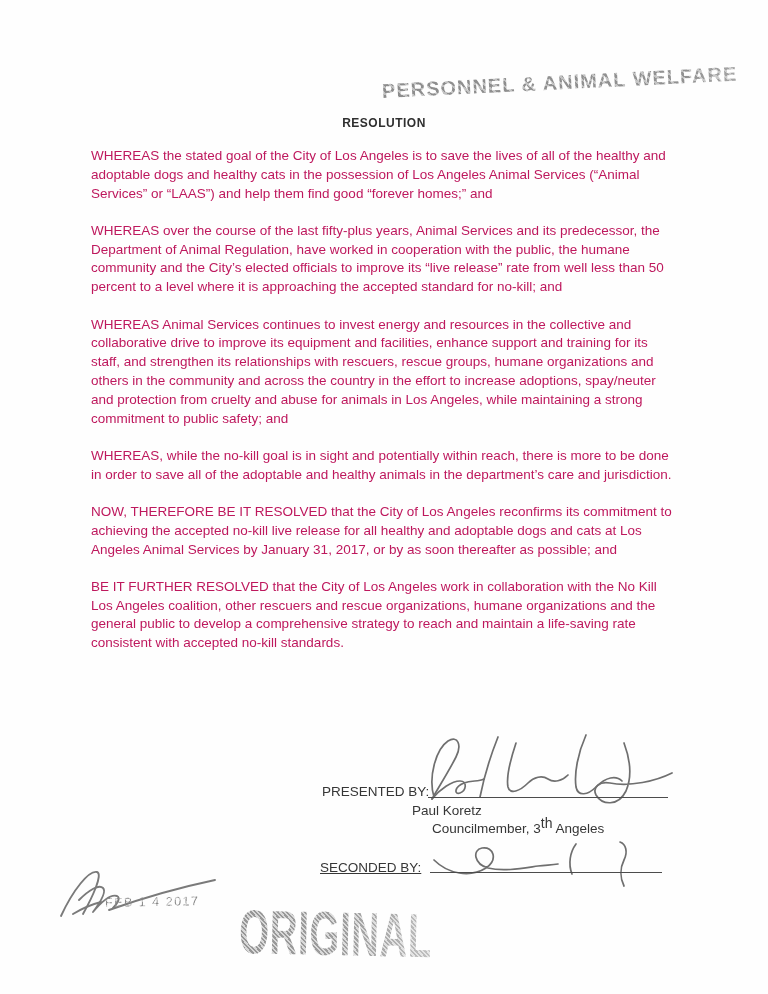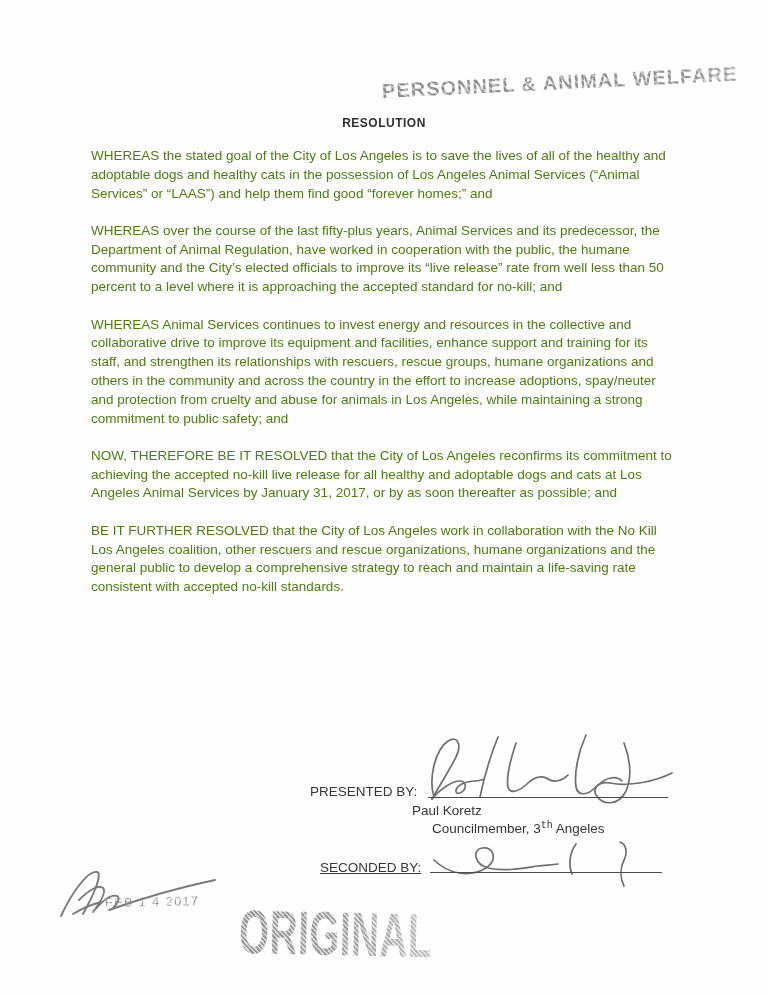--- a/index.html
+++ b/index.html
@@ -49,33 +49,33 @@
     color: #2f2f2f;
   }
   
   .paragraphs {
     position: absolute;
     left: 91px;
     top: 147px;
     width: 588px;
     font-size: 13.5px;
     line-height: 18.8px;
-    color: #4d7c0f;
+    color: #be185d;
   }
   .paragraphs p {
     margin: 0 0 18.5px 0;
   }
   
   .sig-label {
     position: absolute;
     font-size: 13.5px;
     color: #363636;
     white-space: nowrap;
   }
-  .presented-label { left: 310px; top: 784px; text-align: center; }
+  .presented-label { left: 322px; top: 784px; text-align: center; }
   .seconded-label  { left: 320px; top: 860px; text-decoration: underline; }
   .sig-line {
     position: absolute;
     border-bottom: 1.2px solid #4c4c4c;
     height: 0;
   }
   .presented-line { left: 428px; top: 797px; width: 240px; }
   .seconded-line  { left: 430px; top: 872px; width: 232px; }
   .presenter-name {
     position: absolute;
@@ -85,24 +85,23 @@
     color: #363636;
   }
   .presenter-title {
     position: absolute;
     left: 432px;
     top: 821px;
     font-size: 13.5px;
     color: #363636;
   }
   .presenter-title sup {
-    font-size: 10px;
+    font-size: 14px;
     vertical-align: super;
     line-height: 0;
-    font-family: Liberation Mono, monospace;
   }
   
   .sig-svg {
     position: absolute;
     overflow: visible;
   }
   .sig-svg path {
     fill: none;
     stroke: #6f6f6f;
     stroke-width: 1.7;
@@ -154,20 +153,21 @@
 <div class="page">
 
   <div class="committee-stamp">PERSONNEL &amp; ANIMAL WELFARE</div>
 
   <h1 class="doc-title">RESOLUTION</h1>
 
   <div class="paragraphs">
       <p>WHEREAS the stated goal of the City of Los Angeles is to save the lives of all of the healthy and adoptable dogs and healthy cats in the possession of Los Angeles Animal Services (“Animal Services” or “LAAS”) and help them find good “forever homes;” and</p>
       <p>WHEREAS over the course of the last fifty-plus years, Animal Services and its predecessor, the Department of Animal Regulation, have worked in cooperation with the public, the humane community and the City’s elected officials to improve its “live release” rate from well less than 50 percent to a level where it is approaching the accepted standard for no-kill; and</p>
       <p>WHEREAS Animal Services continues to invest energy and resources in the collective and collaborative drive to improve its equipment and facilities, enhance support and training for its staff, and strengthen its relationships with rescuers, rescue groups, humane organizations and others in the community and across the country in the effort to increase adoptions, spay/neuter and protection from cruelty and abuse for animals in Los Angeles, while maintaining a strong commitment to public safety; and</p>
+      <p>WHEREAS, while the no-kill goal is in sight and potentially within reach, there is more to be done in order to save all of the adoptable and healthy animals in the department’s care and jurisdiction.</p>
       <p>NOW, THEREFORE BE IT RESOLVED that the City of Los Angeles reconfirms its commitment to achieving the accepted no-kill live release for all healthy and adoptable dogs and cats at Los Angeles Animal Services by January 31, 2017, or by as soon thereafter as possible; and</p>
       <p>BE IT FURTHER RESOLVED that the City of Los Angeles work in collaboration with the No Kill Los Angeles coalition, other rescuers and rescue organizations, humane organizations and the general public to develop a comprehensive strategy to reach and maintain a life-saving rate consistent with accepted no-kill standards.</p>
     </div>
 
   <svg class="sig-svg presenter-sig" width="256" height="74" viewBox="0 0 256 74" aria-hidden="true">
     <path d="M16,64 C10,44 18,16 30,8 C40,2 44,12 38,24 C32,36 22,52 14,66"></path>
     <path d="M14,66 C22,56 34,48 42,48 C50,48 48,58 42,60 C36,62 36,54 46,50 C54,47 60,49 66,46"></path>
     <path d="M80,4 C72,24 66,44 62,64"></path>
     <path d="M98,10 C92,28 88,44 90,54 C92,62 102,58 110,50 C116,44 124,42 130,46 C136,50 144,48 150,42"></path>
     <path d="M168,2 C160,20 156,40 158,54 C160,64 170,62 178,54 C188,44 198,42 204,48"></path>

